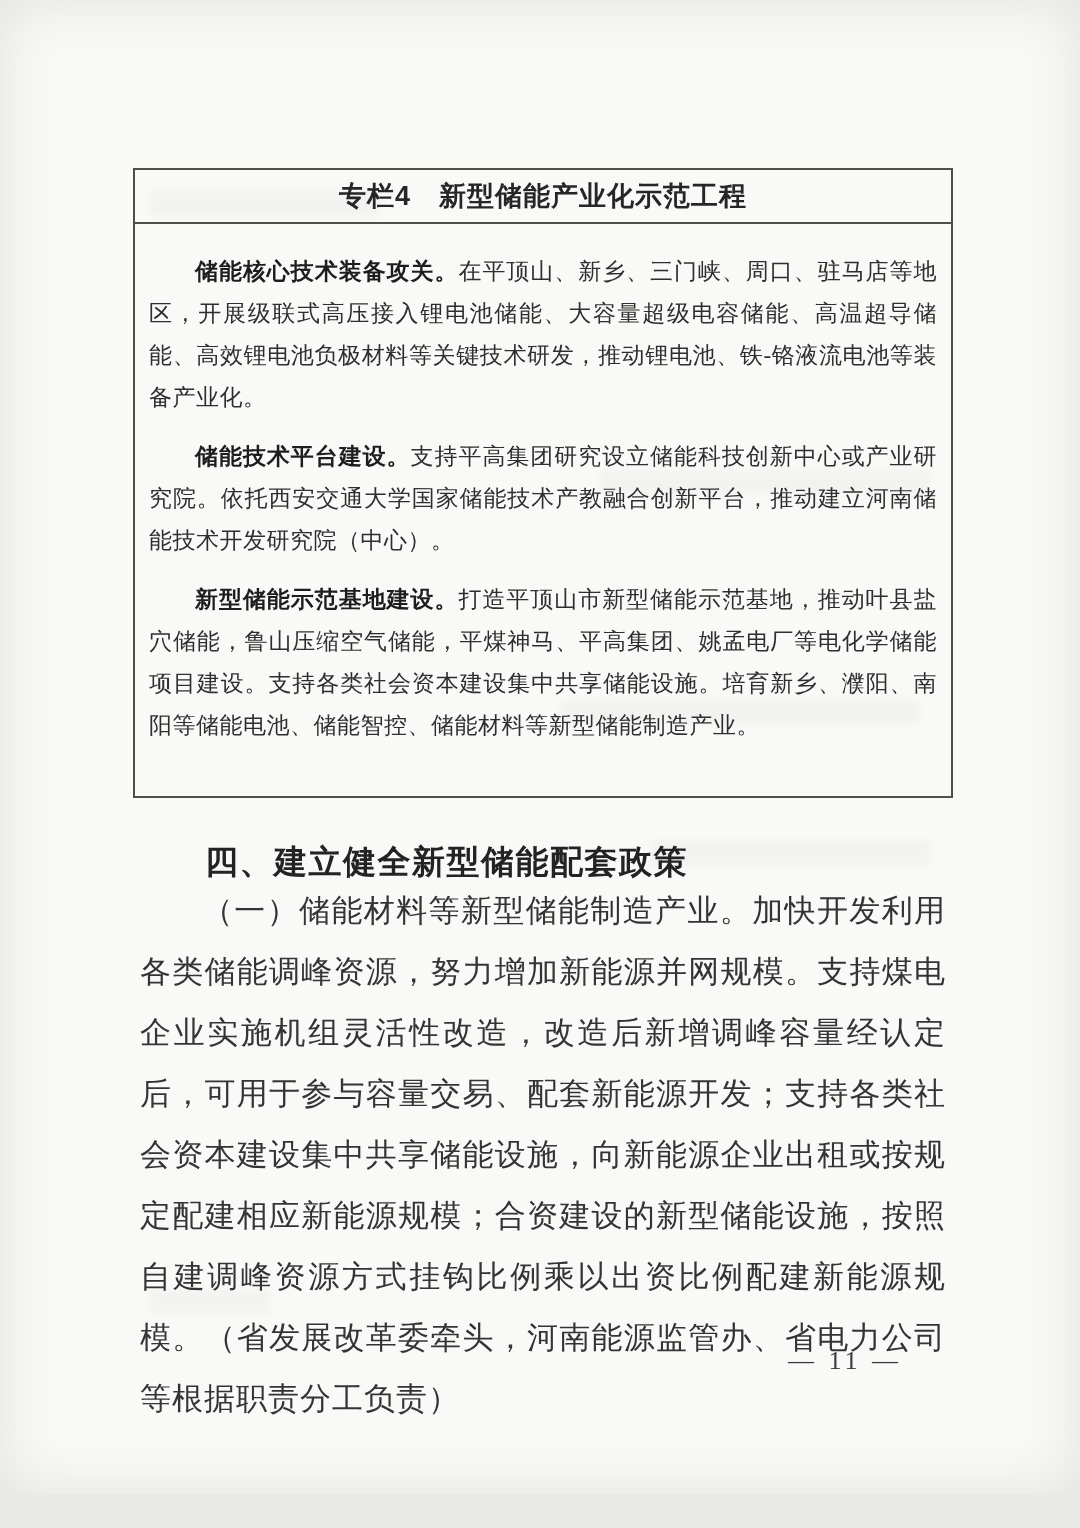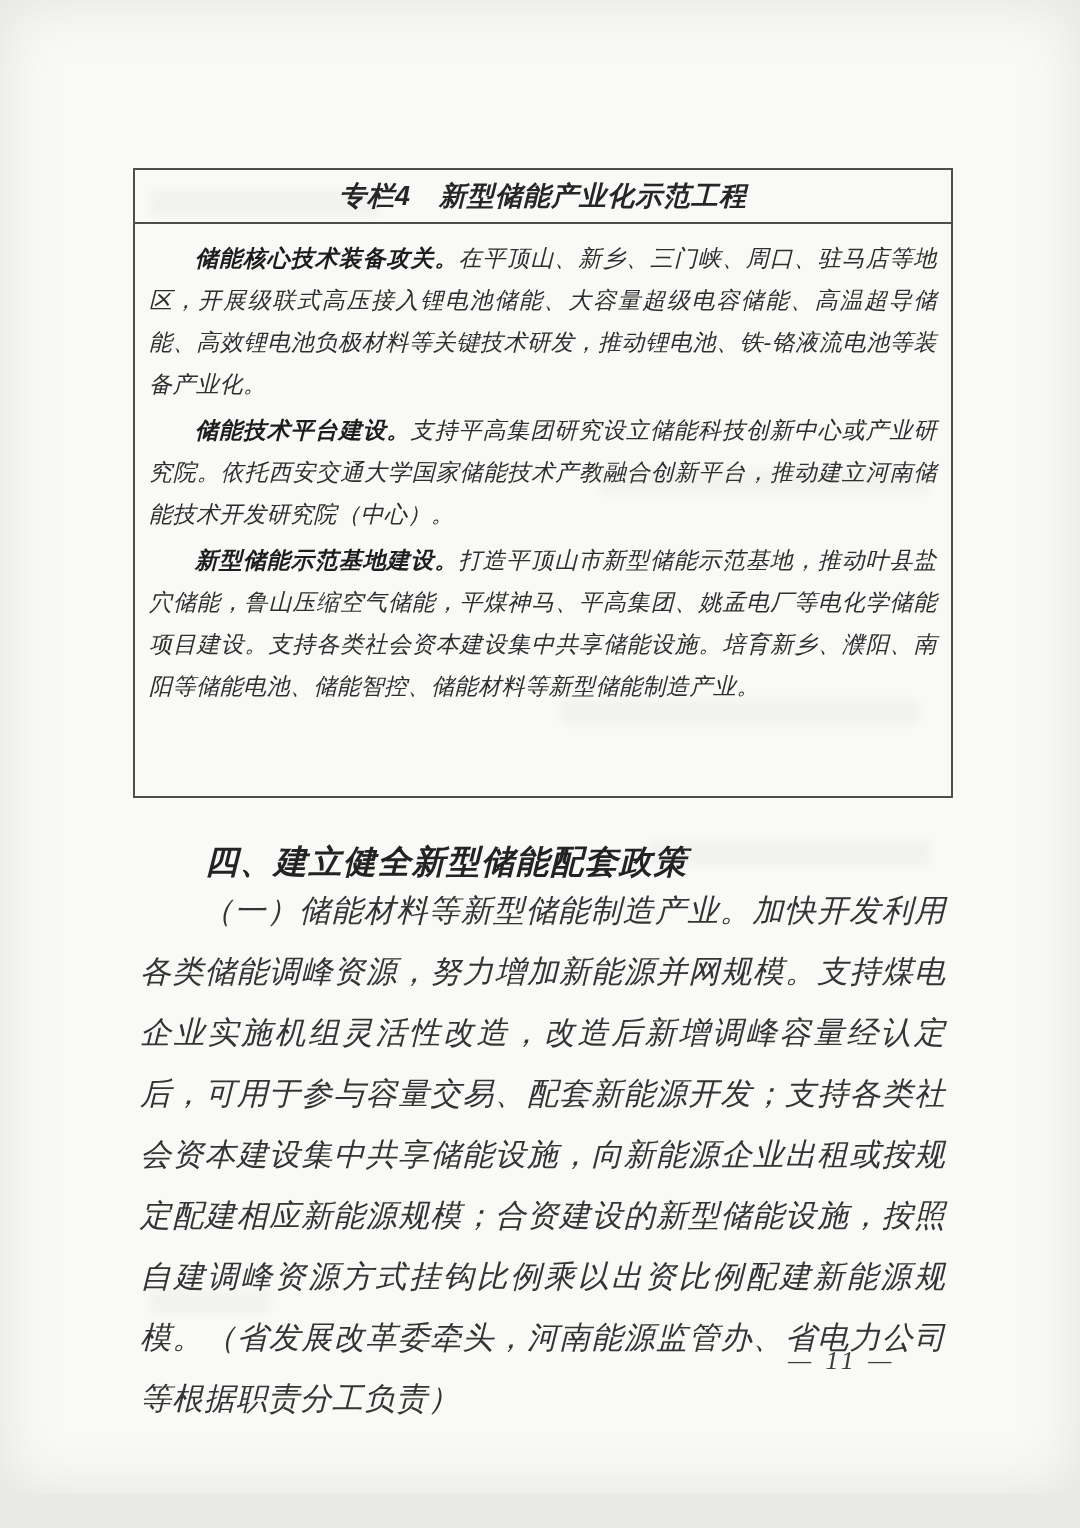--- a/index.html
+++ b/index.html
@@ -10,21 +10,20 @@
   .page {
     position: relative;
     width: 1080px;
     height: 1494px;
     margin: 0 auto;
     background: #f9f9f7;
     overflow: hidden;
     font-family: "Liberation Serif", "DejaVu Serif", serif;
     color: #303030;
     box-shadow: inset 0 0 60px rgba(120,120,118,0.18);
-    font-style: italic;
   }
   
   .ghost {
     position: absolute;
     background: #b9b9b5;
     opacity: 0.10;
     filter: blur(3px);
     border-radius: 3px;
   }
   
@@ -46,21 +45,21 @@
     font-size: 27px;
     letter-spacing: 1px;
     color: #262626;
     border-bottom: 2px solid #4e4e4c;
     font-family: "Liberation Sans", "DejaVu Sans", sans-serif;
   }
   .panel-body {
     padding: 10px 14px 6px 14px;
   }
   .panel-body p {
-    margin: 3px 0;
+    margin: 16px 0;
     font-size: 23px;
     line-height: 42px;
     letter-spacing: 0.5px;
     text-indent: 2em;
     text-align: justify;
     color: #2e2e2e;
   }
   .panel-body p b {
     font-weight: bold;
     color: #1d1d1d;

